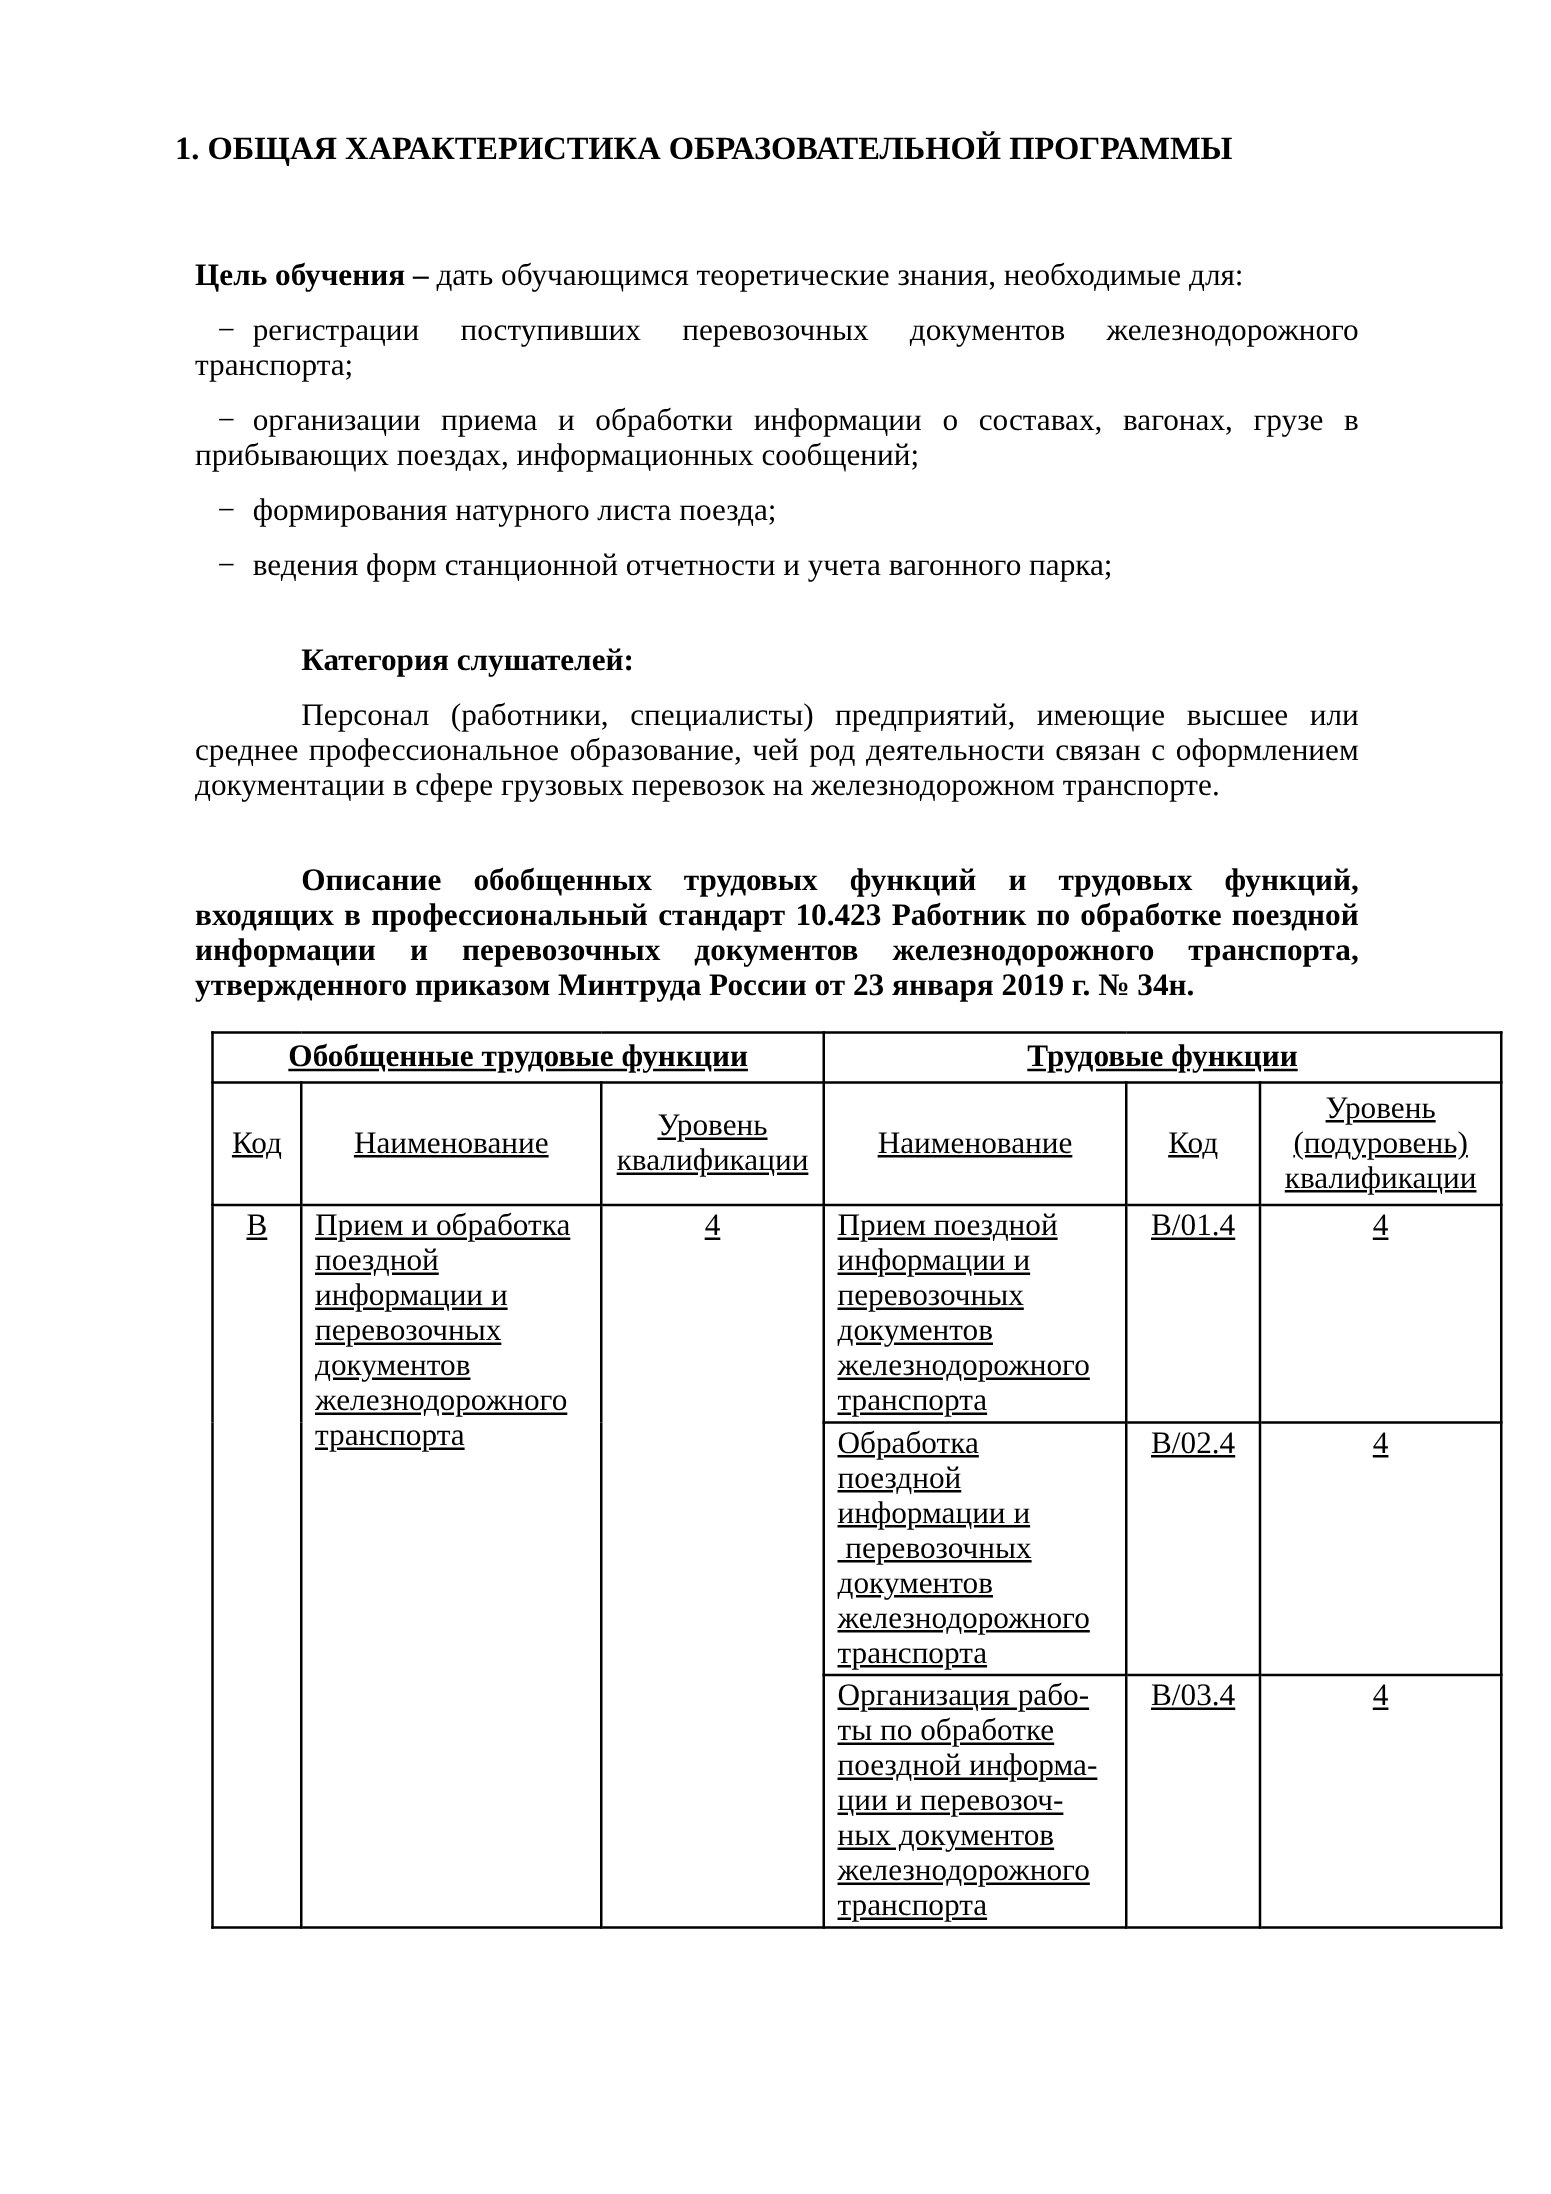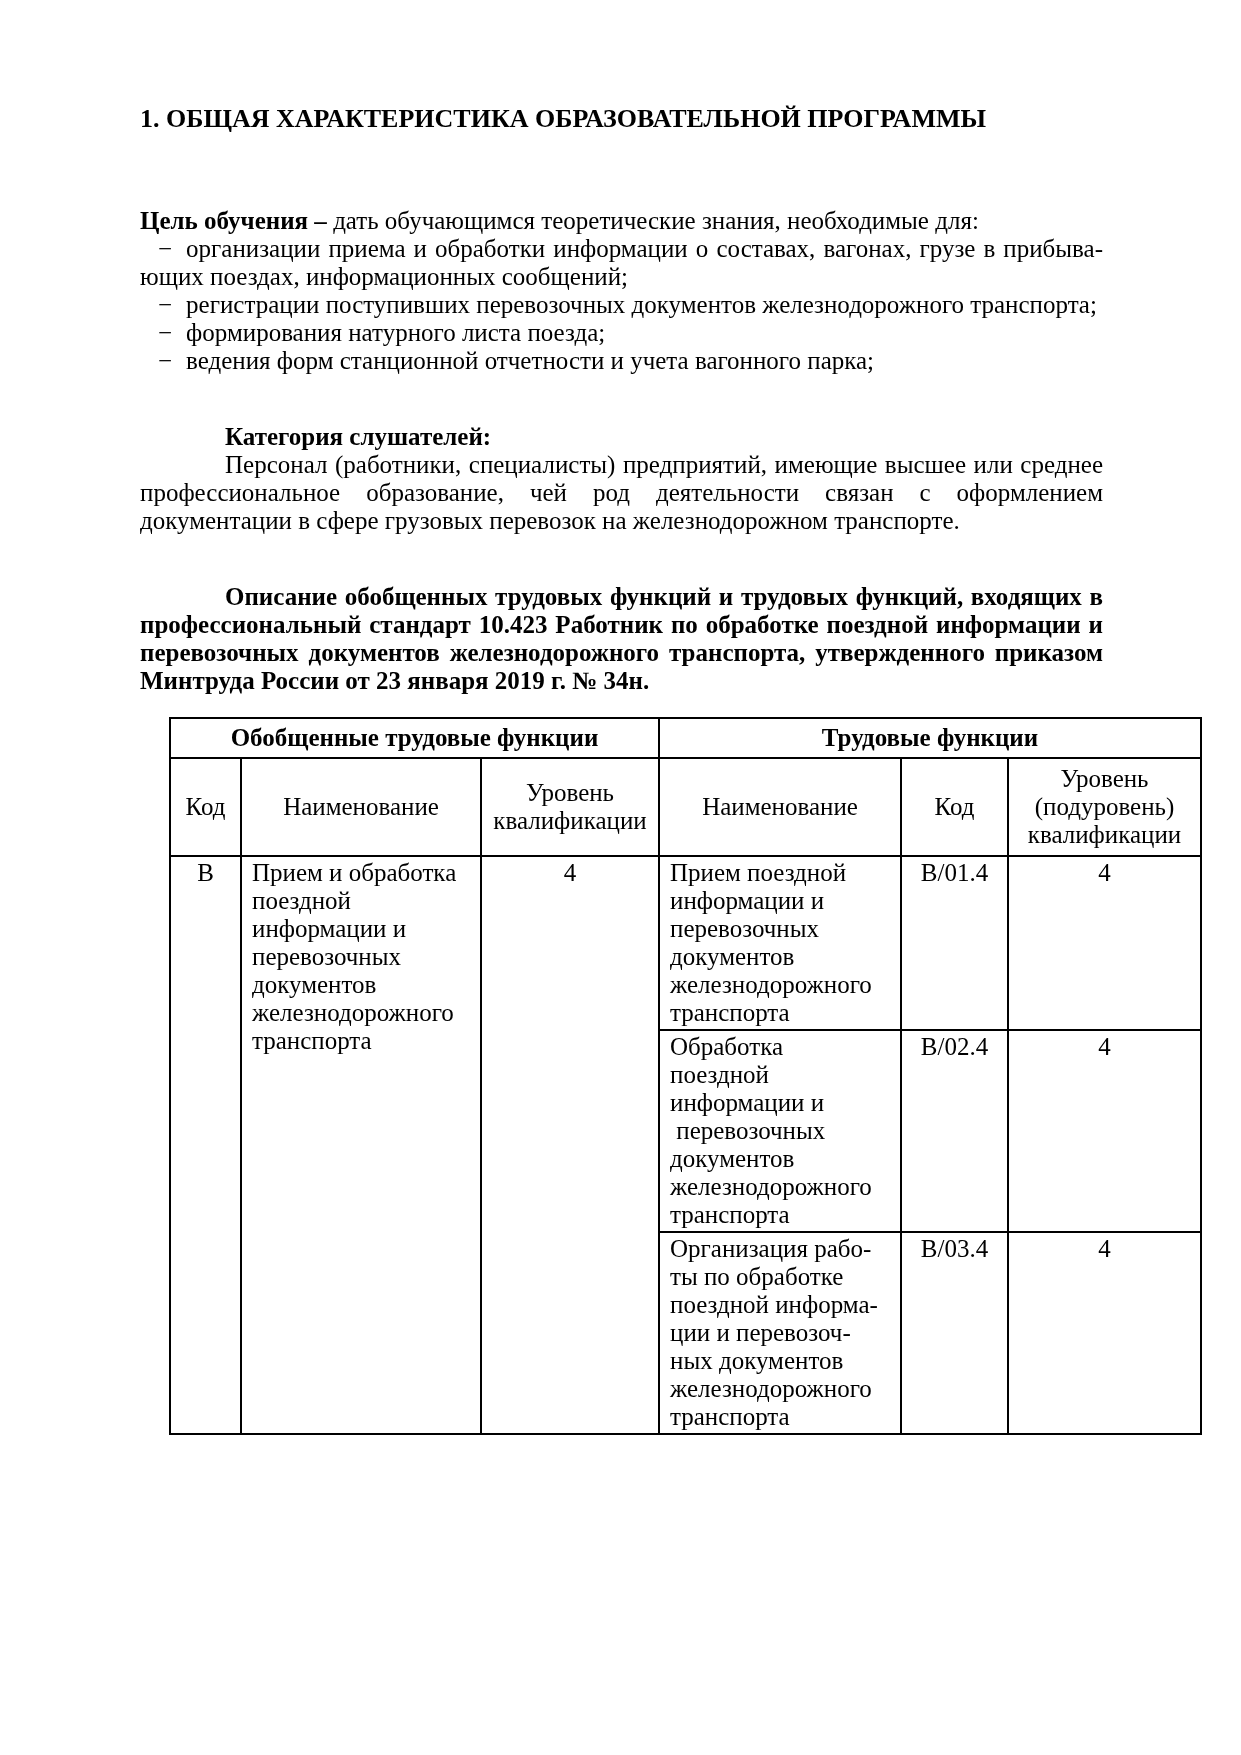--- a/index.html
+++ b/index.html
@@ -17,36 +17,37 @@
     font-size: 25px;
     line-height: 28px;
   }
   .title {
     font-size: 26px;
     line-height: 32px;
     font-weight: bold;
     margin: 0 0 72px 0;
   }
   .para {
-    margin: 0;
+    margin: 16px;
     text-align: justify;
     hyphens: manual;
   }
   .indent { text-indent: 85px; }
   .bullet { text-indent: 18px; }
   .dash { margin-right: 14px; }
   .bold { font-weight: bold; }
   .gap-top { margin-top: 48px; }
   table.func-table {
     border-collapse: collapse;
     table-layout: fixed;
     width: 1031px;
     margin: 22px 0 0 29px;
     font-size: 25px;
     line-height: 28px;
+    text-decoration: underline;
   }
   .func-table th, .func-table td {
     border: 2px solid #000;
     padding: 2px 6px;
     vertical-align: top;
     font-weight: normal;
     overflow: hidden;
   }
   .func-table tr.group-row th {
     font-weight: bold;
@@ -69,22 +70,22 @@
 </style>
 </head>
 <body>
 
 <div class="page">
 
   <h1 class="title">1. ОБЩАЯ ХАРАКТЕРИСТИКА ОБРАЗОВАТЕЛЬНОЙ ПРОГРАММЫ</h1>
 
   <p class="para"><span class="bold">Цель обучения –</span><span> дать обучающимся теоретические знания, необходимые для:</span></p>
 
+  <p class="para bullet"><span class="dash">−</span><span>регистрации поступивших перевозочных документов железнодорожного транспорта;</span></p>
   <p class="para bullet"><span class="dash">−</span><span>организации приема и обработки информации о составах, вагонах, грузе в прибыва­ющих поездах, информационных сообщений;</span></p>
-  <p class="para bullet"><span class="dash">−</span><span>регистрации поступивших перевозочных документов железнодорожного транспорта;</span></p>
   <p class="para bullet"><span class="dash">−</span><span>формирования натурного листа поезда;</span></p>
   <p class="para bullet"><span class="dash">−</span><span>ведения форм станционной отчетности и учета вагонного парка;</span></p>
 
   <p class="para indent gap-top"><span class="bold">Категория слушателей:</span></p>
   <p class="para indent">Персонал (работники, специалисты) предприятий, имеющие высшее или среднее профессиональное образование, чей род деятельности связан с оформлением документации в сфере грузовых перевозок на железнодорожном транспорте.</p>
 
   <p class="para indent bold gap-top">Описание обобщенных трудовых функций и трудовых функций, входящих в профессиональный стандарт 10.423 Работник по обработке поездной информации и пе­ревозочных документов железнодорожного транспорта, утвержденного приказом Мин­труда России от 23 января 2019 г. № 34н.</p>
 
   <table class="func-table">
     <colgroup>

